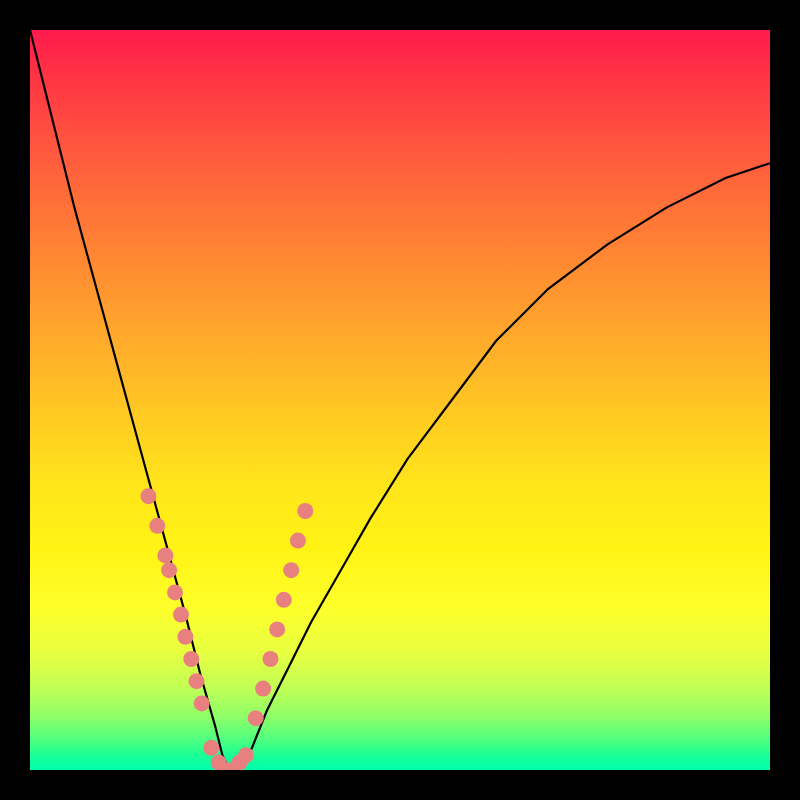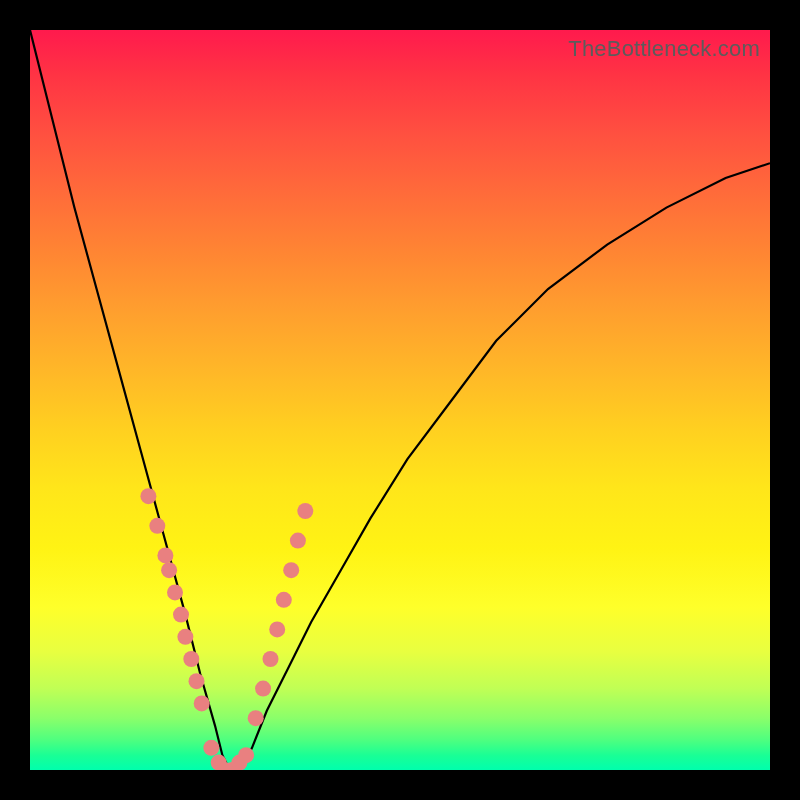--- a/index.html
+++ b/index.html
@@ -59,21 +59,20 @@
   .dot {
     fill: #e98080;
     stroke: none;
   }
 </style>
 </head>
 <body>
 
 <div class="frame">
   <div class="plot-area">
-    <div class="watermark">TheBottleneck.com</div>
     <svg class="curve" viewBox="0 0 740 740" preserveAspectRatio="none">
       <path id="curvePath" class="curve-path" d="M0.0 0.0 L22.2 88.8 L44.4 177.6 L66.6 259.0 L88.8 340.4 L111.0 421.8 L133.2 503.2 L155.4 584.6 L170.2 643.8 L185.0 695.6 L192.4 725.2 L199.8 740.0 L207.2 740.0 L214.6 732.6 L222.0 717.8 L236.8 680.8 L259.0 636.4 L281.2 592.0 L310.8 540.2 L340.4 488.4 L377.4 429.2 L421.8 370.0 L466.2 310.8 L518.0 259.0 L577.2 214.6 L636.4 177.6 L695.6 148.0 L740.0 133.2"></path>
       <g id="dots">
           <circle cx="118.4" cy="466.2" r="8" class="dot"></circle>
           <circle cx="127.3" cy="495.8" r="8" class="dot"></circle>
           <circle cx="135.4" cy="525.4" r="8" class="dot"></circle>
           <circle cx="139.1" cy="540.2" r="8" class="dot"></circle>
           <circle cx="145.0" cy="562.4" r="8" class="dot"></circle>
           <circle cx="151.0" cy="584.6" r="8" class="dot"></circle>
           <circle cx="155.4" cy="606.8" r="8" class="dot"></circle>

